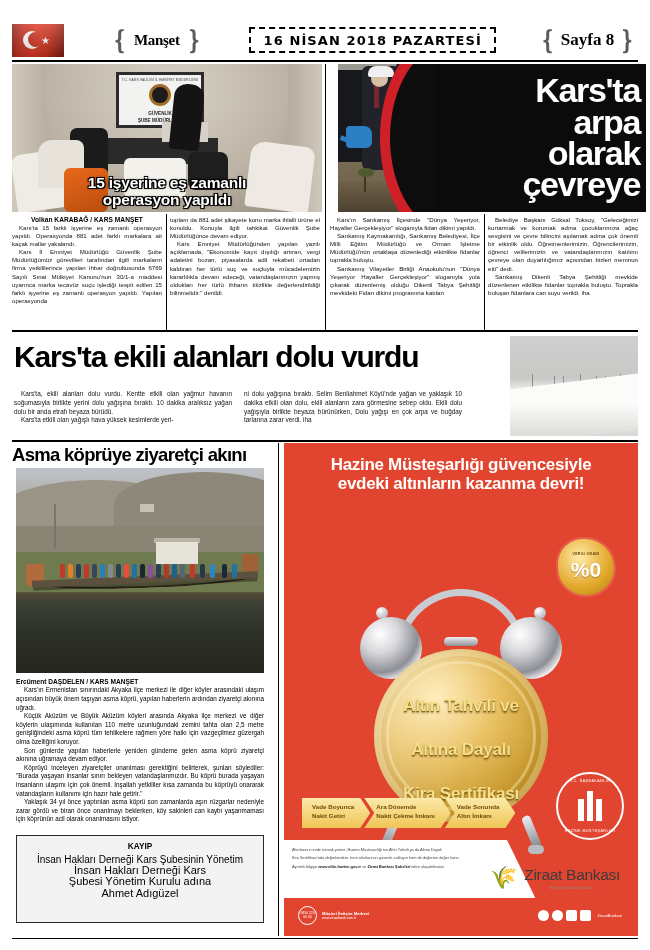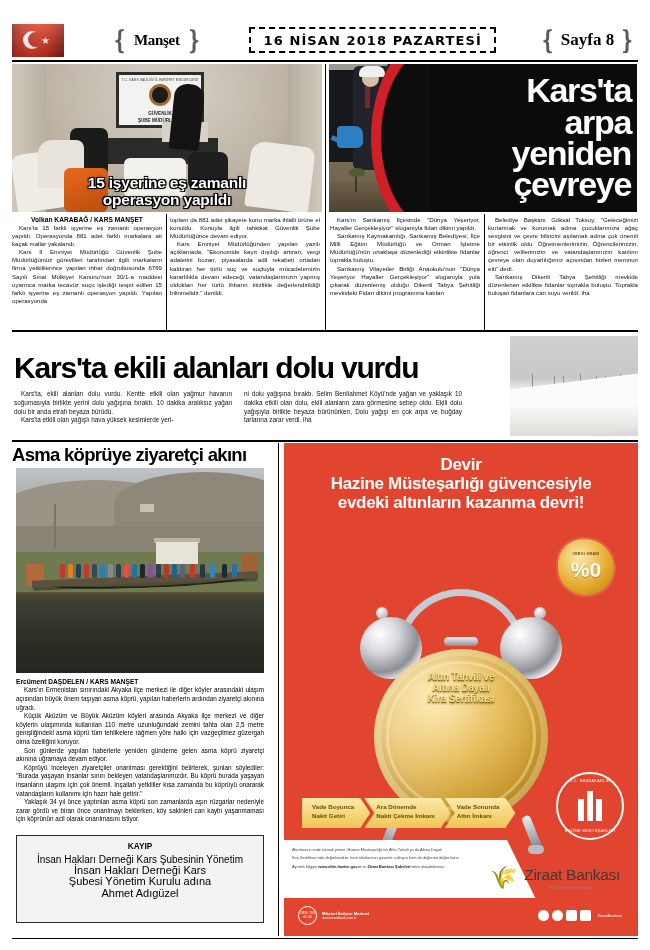--- a/index.html
+++ b/index.html
@@ -162,21 +162,21 @@
     hyphens:auto;
   }
   .col p.noind { text-indent:0; }
 
   
   .rule-a { position:absolute; left:12px; top:330px; width:626px; height:2px; background:#000; }
   .midsec { position:absolute; left:12px; top:334px; width:626px; height:104px; }
   .bighead {
     font-size:30px; font-weight:700; letter-spacing:-1.2px; line-height:1;
     font-family:"Liberation Sans", sans-serif;
-    margin:19px 0 0 2px;
+    margin:8px 0 0 2px;
   }
   .ph3 {
     position:absolute; right:0; top:2px; width:128px; height:100px;
     background:linear-gradient(180deg,#cfcfcf 0%, #c8c8c6 42%, #e8e8e6 52%, #f4f4f2 100%);
     overflow:hidden;
   }
   .ph3 .pole { position:absolute; bottom:42px; width:1px; height:20px; background:#8b8b8b; }
   .ph3 .pylon { position:absolute; bottom:44px; width:10px; height:16px; border-left:1px solid #909090; border-right:1px solid #909090; }
   .ph3 .slope { position:absolute; left:-10px; bottom:0; width:170px; height:56px; background:#fbfbfa; transform:skewY(-7deg); }
   .ph3 .shade { position:absolute; left:0; bottom:0; width:100%; height:32px; background:linear-gradient(180deg,rgba(210,210,205,.0),rgba(195,195,190,.55)); }
@@ -289,21 +289,21 @@
   }
   .coin .ring { position:absolute; inset:12px; border-radius:50%; border:3px solid rgba(255,240,190,.4); }
   .coin .gloss { position:absolute; left:-20%; top:-30%; width:80%; height:150%; transform:rotate(22deg);
     background:linear-gradient(90deg, rgba(255,255,255,.35), rgba(255,255,255,0)); }
   .coinText {
     position:absolute; left:0; right:0; top:22px; text-align:center;
     font-weight:700; line-height:1.12; letter-spacing:-.2px;
     color:#f6e08a;
     text-shadow: 0 1px 0 #8a6410, 0 2px 2px rgba(80,50,0,.6);
   }
-  .coinText span { display:block; font-size:10px; }
+  .coinText span { display:block; font-size:17px;margin-top:25px; }
   .legL, .legR { position:absolute; top:232px; width:9px; height:34px; border-radius:4px;
     background:linear-gradient(180deg,#eceef1,#84868d); }
   .legL { left:40px; transform:rotate(22deg); }
   .legR { right:40px; transform:rotate(-22deg); }
   .footp { position:absolute; top:262px; width:16px; height:9px; border-radius:5px; background:#b9bcc2; }
   .footpL { left:32px; }
   .footpR { right:32px; }
 
   .seal2 {
     position:absolute; right:14px; bottom:96px; width:68px; height:68px; border-radius:50%;
@@ -403,42 +403,42 @@
       <div class="bagC"></div>
         <div class="pack"></div>
         <div class="bagR"></div>
       <div class="orange"></div>
       <div class="cap-ov">
         <span>15 işyerine eş zamanlı</span>
         <span>operasyon yapıldı</span>
       </div>
     </div>
 
-    <div style="position:absolute; left:317px; top:0; width:308px; height:148px;text-decoration:underline;">
+    <div style="position:absolute; left:326px; top:0; width:308px; height:148px;text-decoration:underline;">
       <div class="photo ph2">
         <div class="soil"></div>
         <div class="suitA"></div>
           <div class="suitB"></div>
           <div class="suitC"></div>
           <div class="suitD"></div>
         <div class="tie"></div>
           <div class="tie2"></div>
         <div class="headA"></div>
           <div class="capw"></div>
         <div class="can"></div>
           <div class="spout"></div>
         <div class="sapling"></div>
           <div class="leaf"></div>
         <div class="curve"></div>
           <div class="curve2"></div>
       </div>
       <div class="blackbox" style="left:100px; top:0; width:208px; height:148px;">
         <span>Kars'ta</span>
         <span>arpa</span>
-        <span>yeniden</span>
+        <span>olarak</span>
         <span>çevreye</span>
       </div>
     </div>
 
     <div class="col" style="position:absolute; left:0; top:152px; width:150px;">
       <div class="byline">Volkan KARABAĞ / KARS MANŞET</div>
       <p>Kars'ta 15 farklı işyerine eş zamanlı operasyon yapıldı. Operasyonda 881 adet farklı markalara ait kaçak mallar yakalandı.</p>
       <p>Kars İl Emniyet Müdürlüğü Güvenlik Şube Müdürlüğümüz görevlileri tarafından ilgili markaların firma yetkililerince yapılan ihbar doğrultusunda 6769 Sayılı Sınai Mülkiyet Kanunu'nun 30/1-a maddesi uyarınca marka tecavüz suçu işlediği tespit edilen 15 farklı işyerine eş zamanlı operasyon yapıldı. Yapılan operasyonda</p>
     </div>
     <div class="col" style="position:absolute; left:158px; top:152px; width:150px;">
@@ -543,21 +543,20 @@
         <div class="kt">KAYIP</div>
         <div class="kl">İnsan Hakları Derneği Kars Şubesinin Yönetim</div>
         <div class="kr">İnsan Hakları Derneği Kars</div>
         <div class="kr">Şubesi Yönetim Kurulu adına</div>
         <div class="kr">Ahmet Adıgüzel</div>
       </div>
     </div>
 
     <div class="ad">
       <div class="adhead">
-        <span class="l1">Devir</span>
         <span class="l2">Hazine Müsteşarlığı güvencesiyle</span>
         <span class="l3">evdeki altınların kazanma devri!</span>
       </div>
 
       <div class="badge">
         <div class="star"></div>
         <div class="bt">VERGİ ORANI</div>
         <div class="bv">%0</div>
       </div>
 

